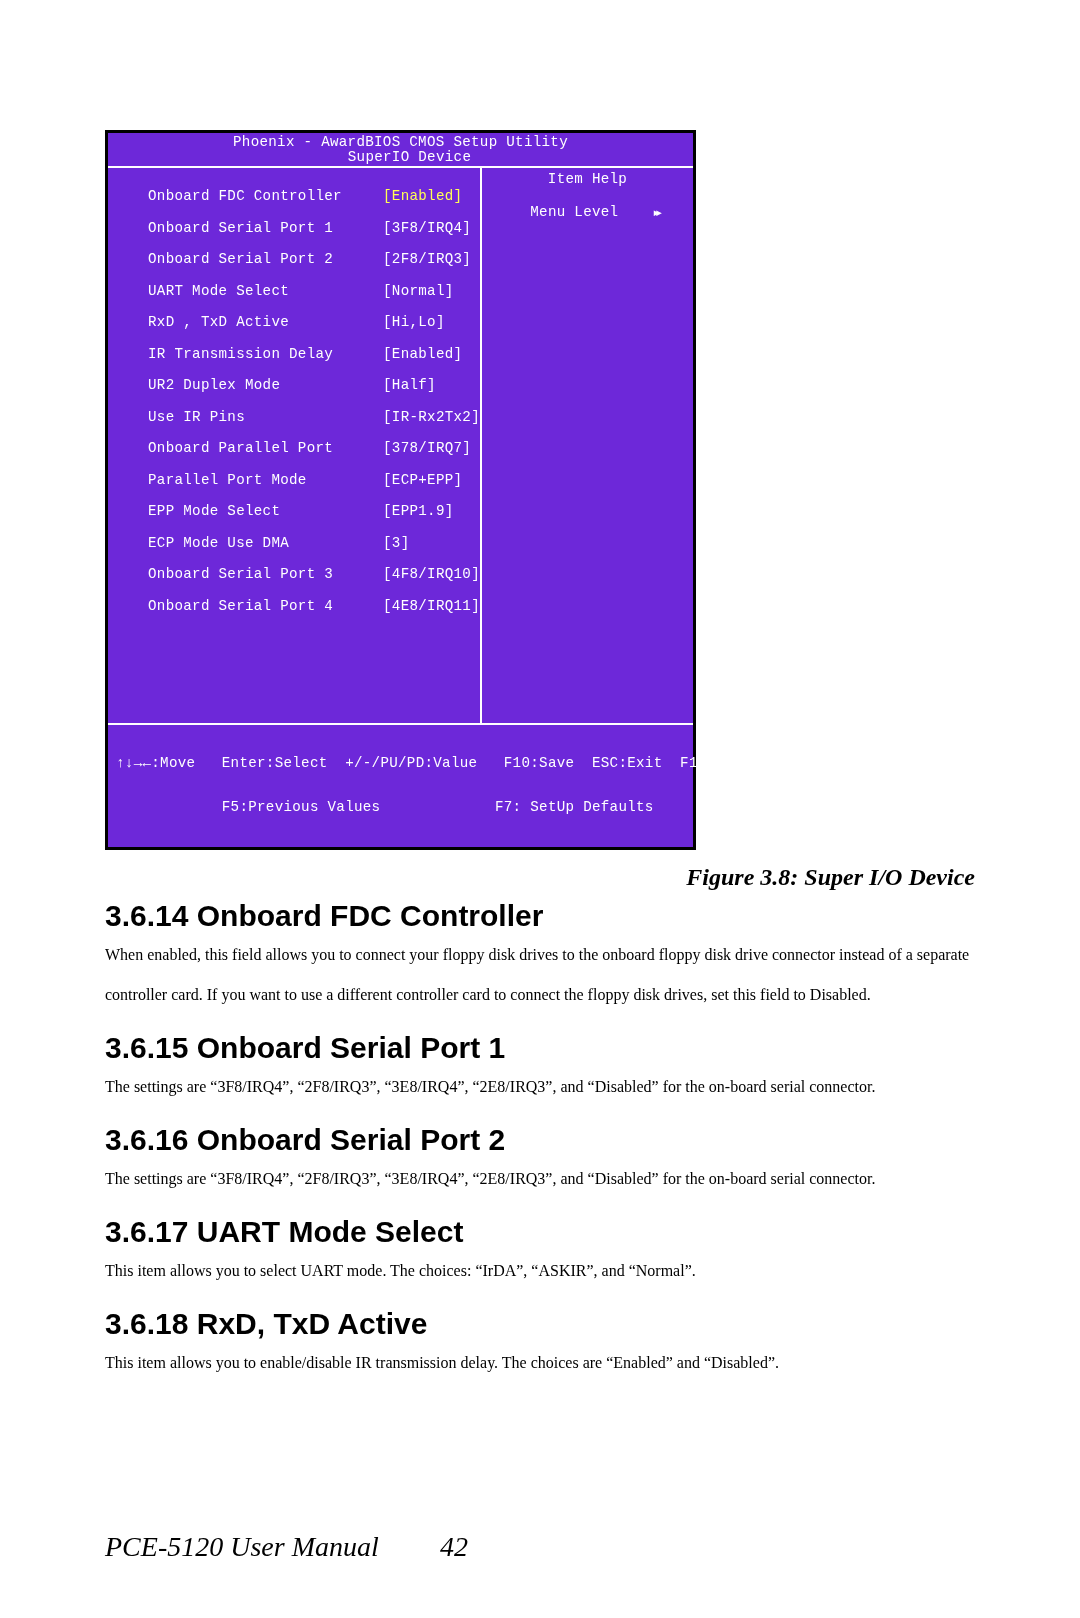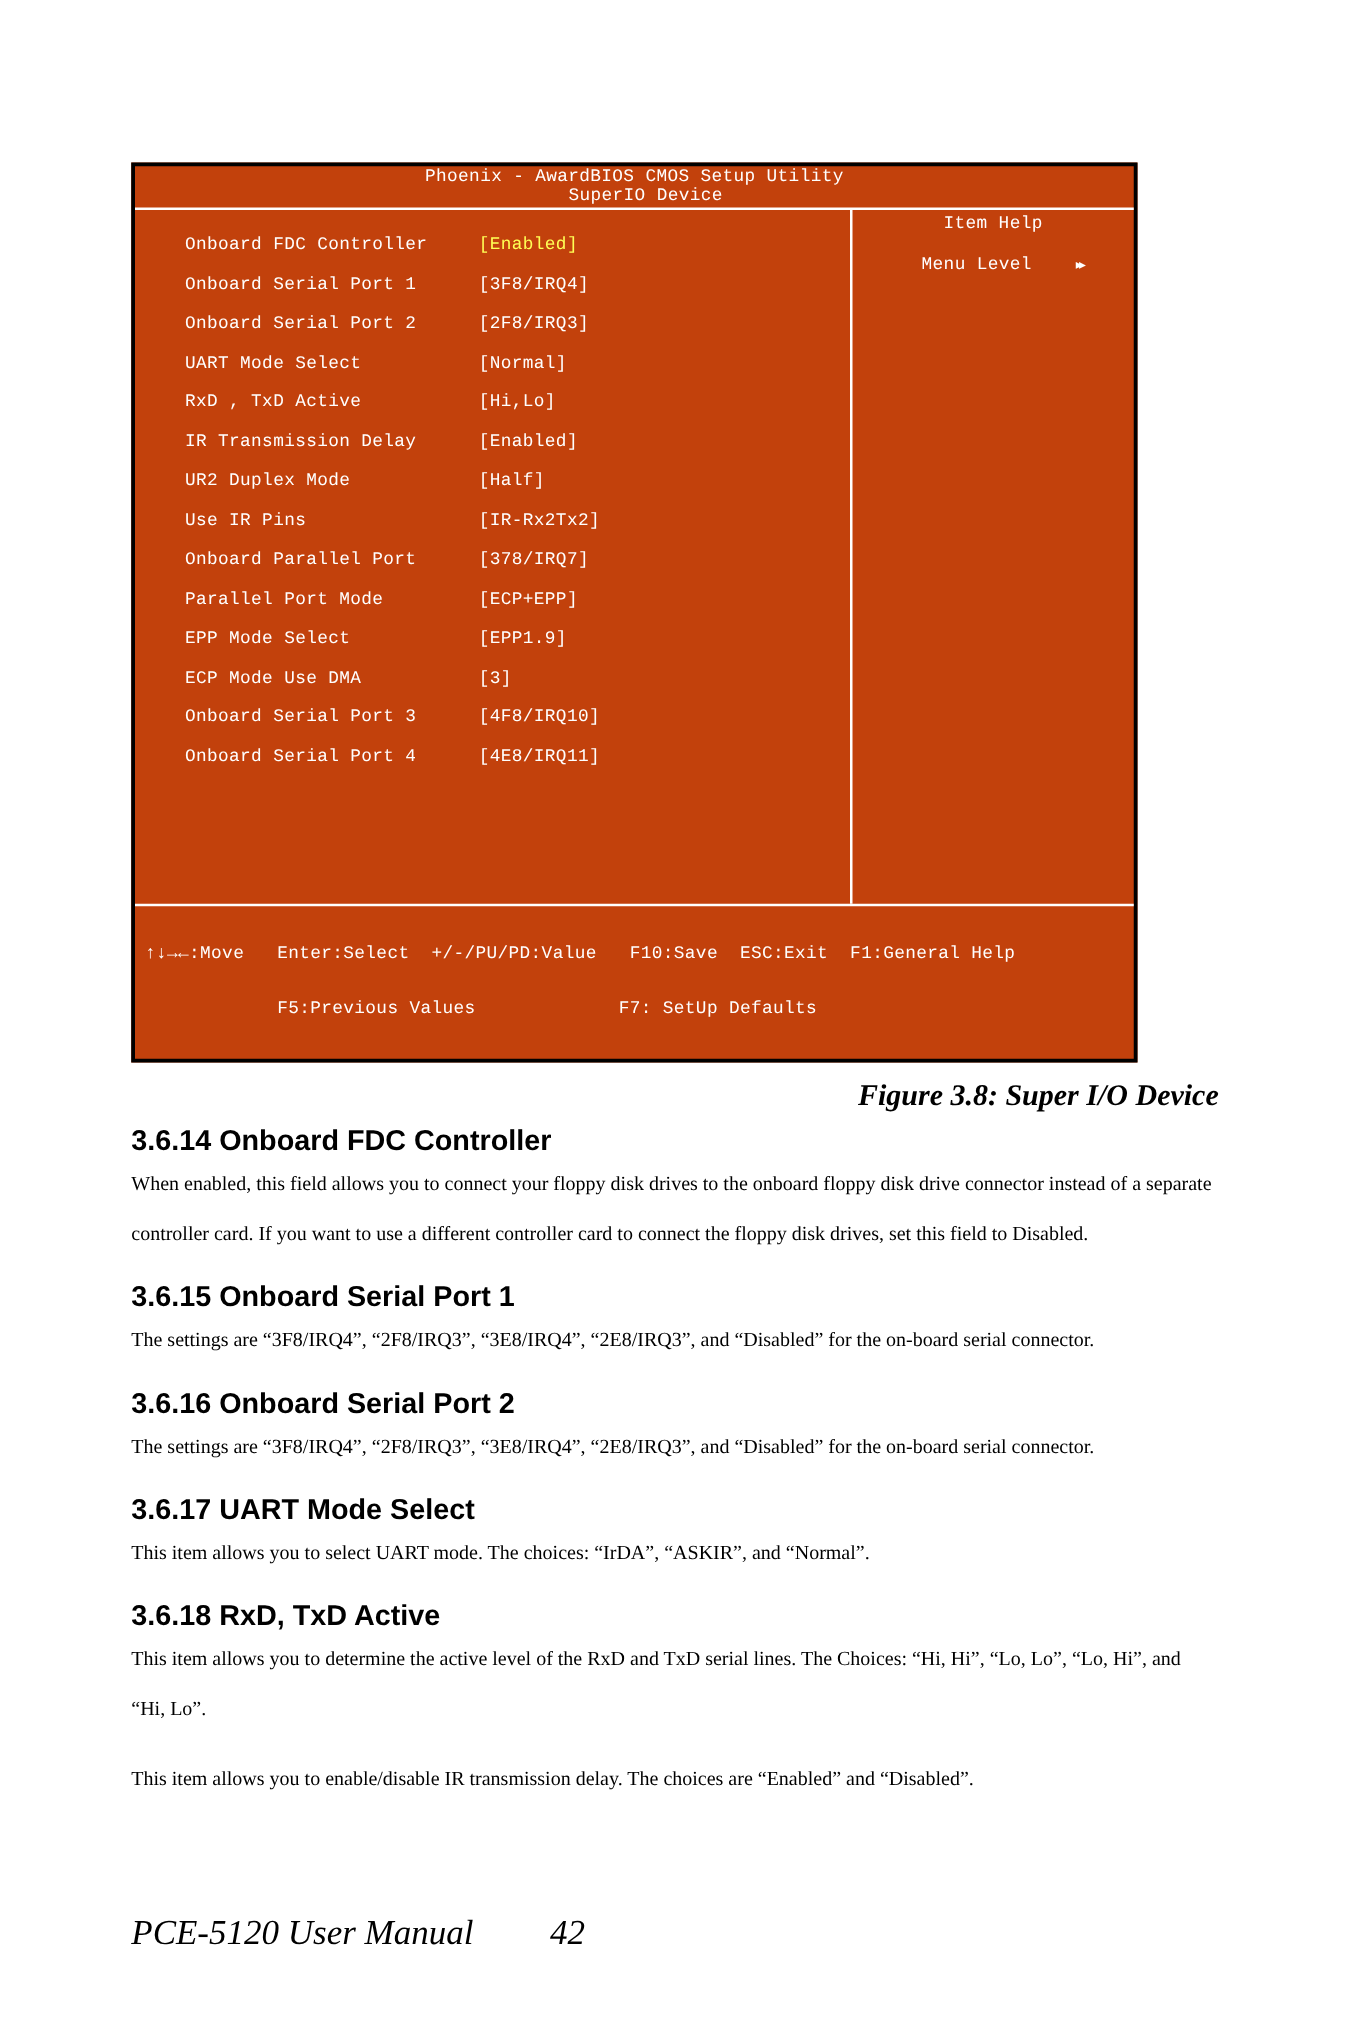--- a/index.html
+++ b/index.html
@@ -9,23 +9,23 @@
     background: #fff;
     font-family: "Times New Roman", Times, serif;
     color: #000;
     position: relative;
   }
   .page {
     padding: 130px 105px 0 105px;
   }
   
   .bios {
-    width: 805px;
+    width: 591px;
     border: 3px solid #000;
-    background: #c2410c;
+    background: #6d28d9;
     color: #fff;
     font-family: "Courier New", monospace;
     font-size: 14.2px;
     line-height: 14.5px;
     letter-spacing: 0.3px;
   }
   .bios-title {
     text-align: center;
     padding: 2px 0 0 0;
   }
@@ -68,21 +68,21 @@
   .caption {
     text-align: right;
     font-style: italic;
     font-weight: bold;
     font-size: 24px;
     margin: 14px 0 4px 0;
   }
   .section-h {
     font-family: Arial, Helvetica, sans-serif;
     font-weight: bold;
-    font-size: 23px;
+    font-size: 30px;
     margin: 8px 0 2px 0;
   }
   .para {
     font-size: 16px;
     line-height: 40px;
     margin-bottom: 16px;
   }
   .footer {
     position: absolute;
     bottom: 55px;
@@ -191,21 +191,20 @@
   <div id="sections">
       <div class="section-h">3.6.14 Onboard FDC Controller</div>
       <div class="para">When enabled, this field allows you to connect your floppy disk drives to the onboard floppy disk drive connector instead of a separate controller card. If you want to use a different controller card to connect the floppy disk drives, set this field to Disabled.</div>
       <div class="section-h">3.6.15 Onboard Serial Port 1</div>
       <div class="para">The settings are “3F8/IRQ4”, “2F8/IRQ3”, “3E8/IRQ4”, “2E8/IRQ3”, and “Disabled” for the on-board serial connector.</div>
       <div class="section-h">3.6.16 Onboard Serial Port 2</div>
       <div class="para">The settings are “3F8/IRQ4”, “2F8/IRQ3”, “3E8/IRQ4”, “2E8/IRQ3”, and “Disabled” for the on-board serial connector.</div>
       <div class="section-h">3.6.17 UART Mode Select</div>
       <div class="para">This item allows you to select UART mode. The choices: “IrDA”, “ASKIR”, and “Normal”.</div>
       <div class="section-h">3.6.18 RxD, TxD Active</div>
-      <div class="para">This item allows you to determine the active level of the RxD and TxD serial lines. The Choices: “Hi, Hi”, “Lo, Lo”, “Lo, Hi”, and “Hi, Lo”.</div>
       <div class="para">This item allows you to enable/disable IR transmission delay. The choices are “Enabled” and “Disabled”.</div>
     </div>
 
 </div>
 
 <div class="footer">
   <span class="footer-title">PCE-5120 User Manual</span>
   <span class="footer-page">42</span>
 </div>
 

